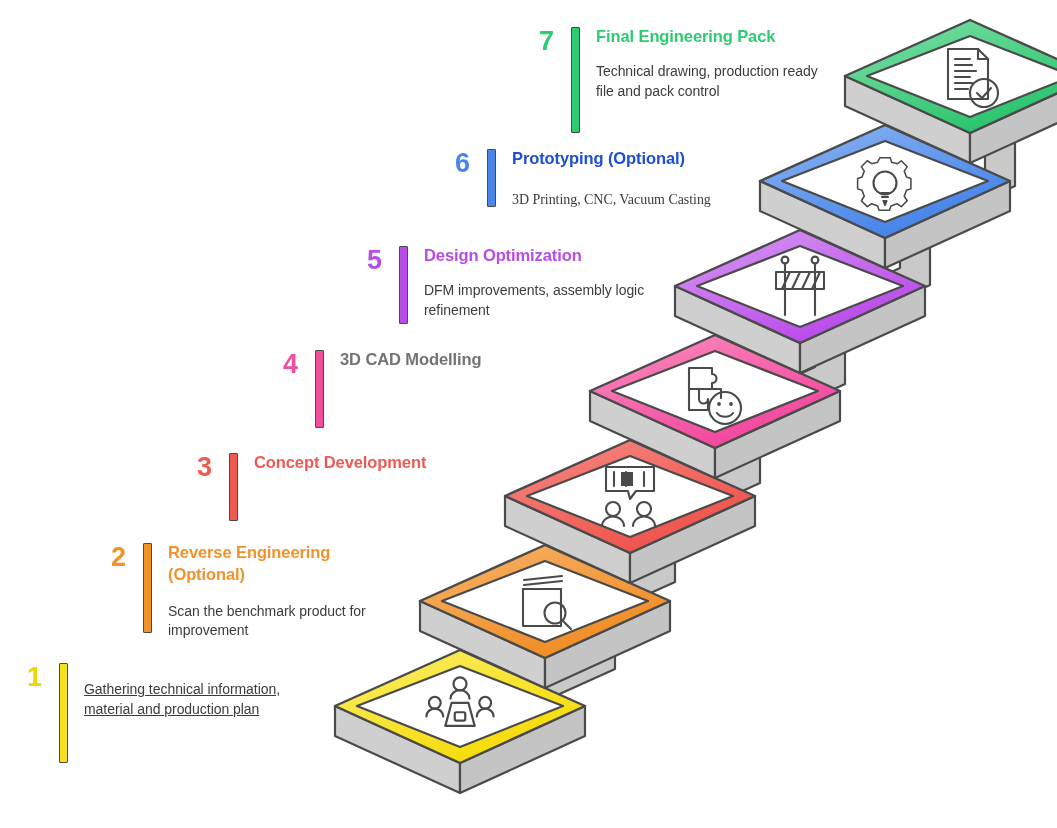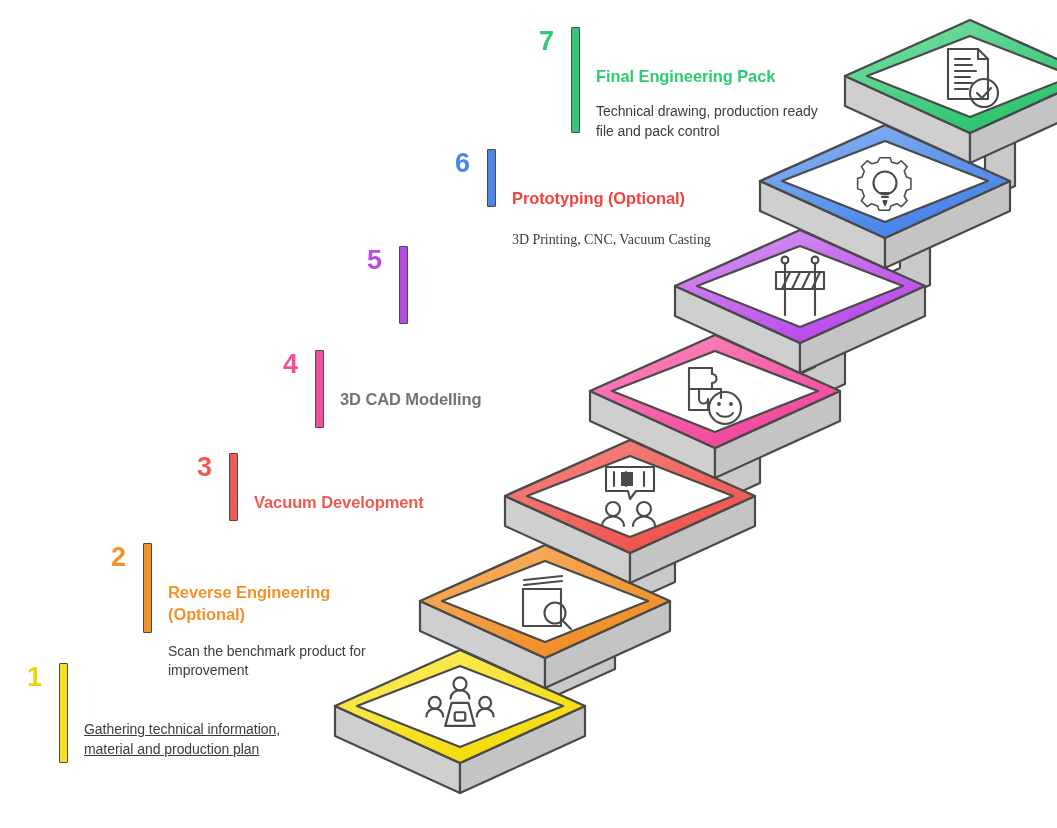--- a/index.html
+++ b/index.html
@@ -57,21 +57,20 @@
   }
   .step-bar {
     width: 9px;
     border: 1.6px solid #4a4a4a;
     border-radius: 1px;
     box-sizing: border-box;
   }
   .step-body {
     flex: 1 1 auto;
     min-width: 0;
-    margin-top: 40px;
   }
   .step-title {
     font-size: 16.5px;
     font-weight: bold;
     line-height: 1.32;
     margin: 0 0 0 0;
     letter-spacing: -0.1px;
   }
   .step-desc {
     font-size: 14px;
@@ -333,49 +332,53 @@
       <div class="step-desc">Technical drawing, production ready file and pack control</div>
     </div>
   </div>
 
   <div class="step-text" id="step-text-6">
     <div class="step-num" style="color:#4A86E8">6</div>
     <div class="step-bar-wrap">
       <div class="step-bar" style="background:#4A86E8"></div>
     </div>
     <div class="step-body">
-      <div class="step-title" style="color:#ef4444">Prototyping (Optional)</div>
+      <div class="step-title" style="color:#1d4ed8">Prototyping (Optional)</div>
       <div class="step-desc">3D Printing, CNC, Vacuum Casting</div>
     </div>
   </div>
 
   <div class="step-text" id="step-text-5">
     <div class="step-num" style="color:#B94CE8">5</div>
     <div class="step-bar-wrap">
       <div class="step-bar" style="background:#B94CE8"></div>
     </div>
+    <div class="step-body">
+      <div class="step-title" style="color:#B94CE8">Design Optimization</div>
+      <div class="step-desc">DFM improvements, assembly logic refinement</div>
+    </div>
   </div>
 
   <div class="step-text" id="step-text-4">
     <div class="step-num" style="color:#F24E9D">4</div>
     <div class="step-bar-wrap">
       <div class="step-bar" style="background:#F24E9D"></div>
     </div>
     <div class="step-body">
       <div class="step-title" style="color:#737373">3D CAD Modelling</div>
     </div>
   </div>
 
   <div class="step-text" id="step-text-3">
     <div class="step-num" style="color:#EE5A52">3</div>
     <div class="step-bar-wrap">
       <div class="step-bar" style="background:#EE5A52"></div>
     </div>
     <div class="step-body">
-      <div class="step-title" style="color:#EE5A52">Vacuum Development</div>
+      <div class="step-title" style="color:#EE5A52">Concept Development</div>
     </div>
   </div>
 
   <div class="step-text" id="step-text-2">
     <div class="step-num" style="color:#F2922B">2</div>
     <div class="step-bar-wrap">
       <div class="step-bar" style="background:#F2922B"></div>
     </div>
     <div class="step-body">
       <div class="step-title" style="color:#F2922B">Reverse Engineering (Optional)</div>

